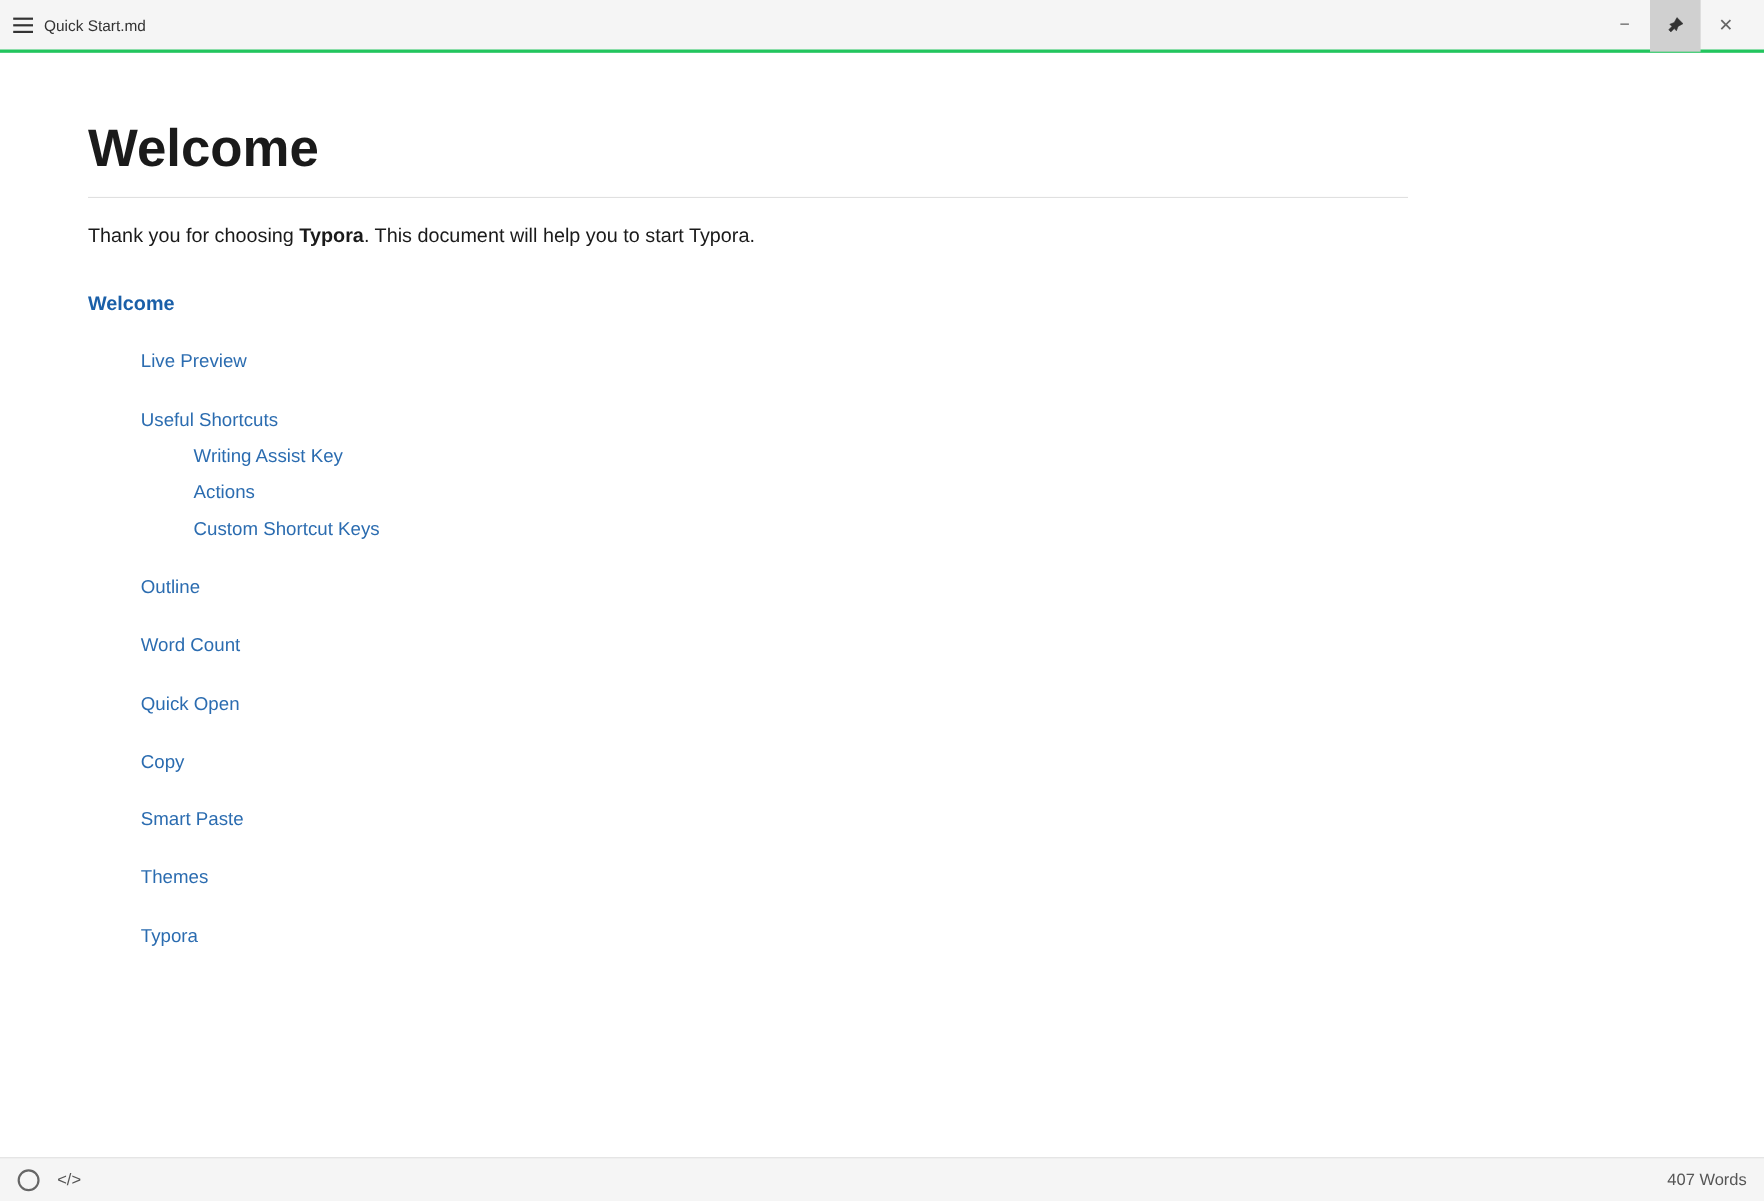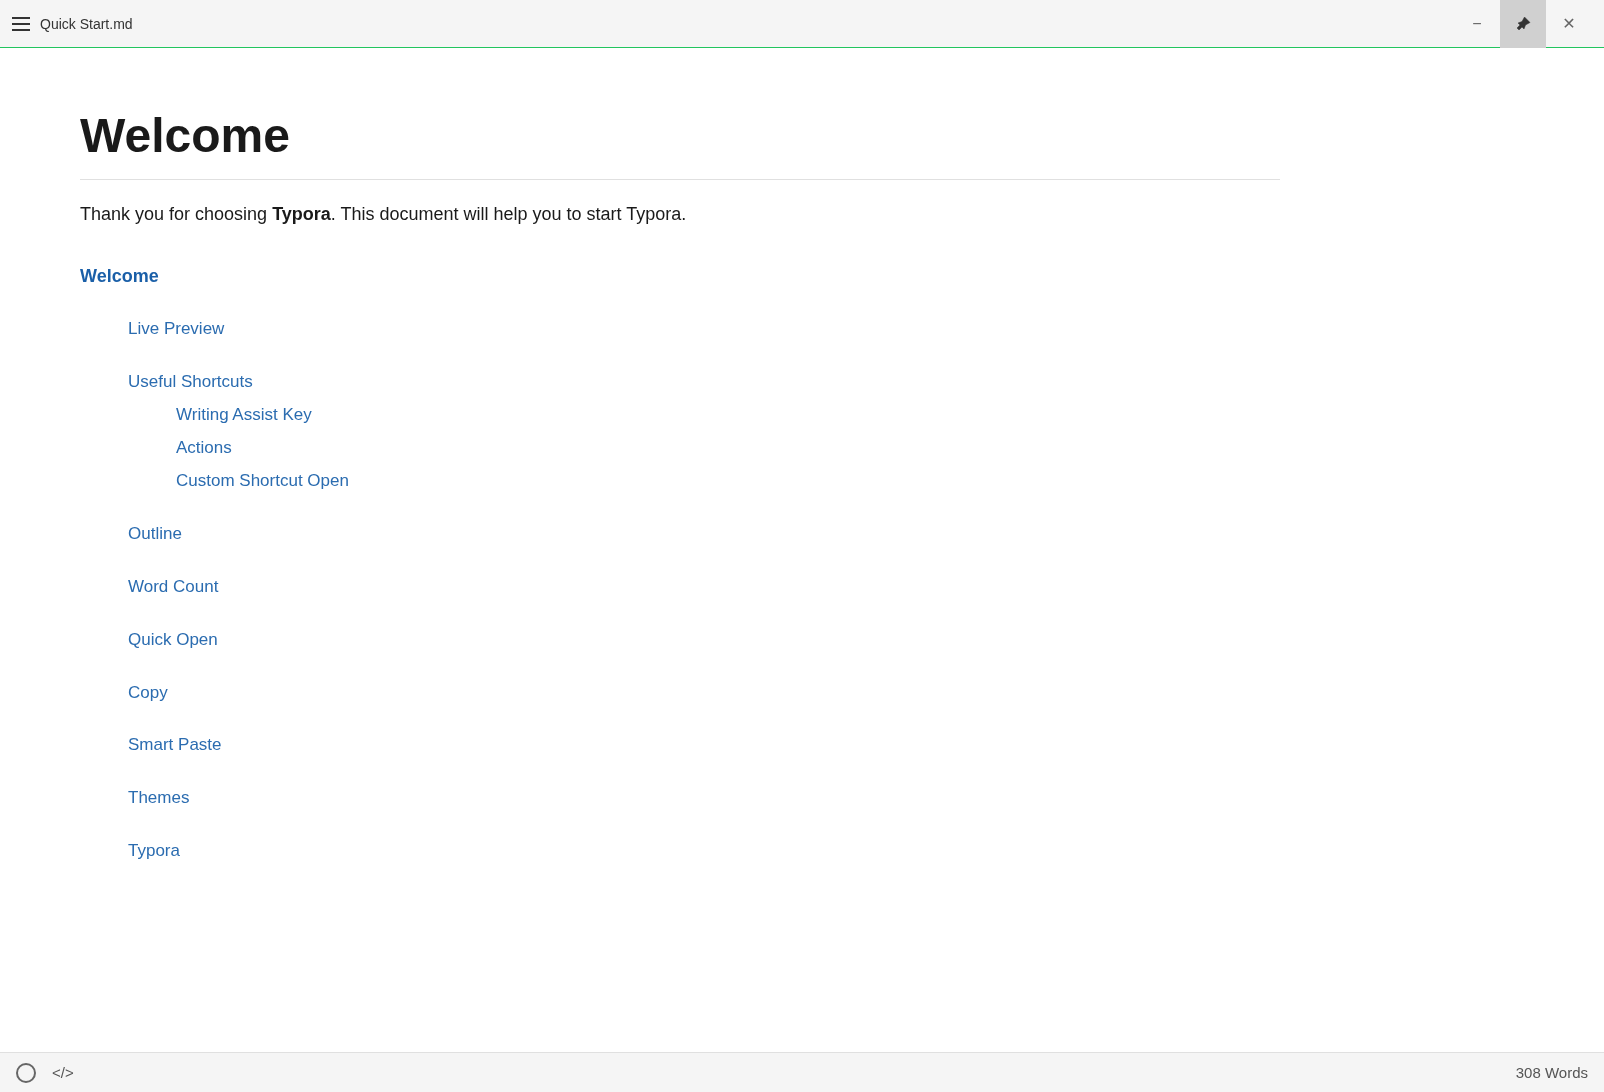--- a/index.html
+++ b/index.html
@@ -19,21 +19,21 @@
     }
 
     
     .title-bar {
       display: flex;
       align-items: center;
       justify-content: space-between;
       padding: 0 12px;
       height: 48px;
       background: #f5f5f5;
-      border-bottom: 1px solid #22c55e;
+      border-bottom: 3px solid #22c55e;
       flex-shrink: 0;
     }
 
     .title-bar-left {
       display: flex;
       align-items: center;
       gap: 10px;
     }
 
     .hamburger-icon {
@@ -235,33 +235,33 @@
         <span>Thank you for choosing </span><strong>Typora</strong><span>. This document will help you to start Typora.</span>
       </p>
 
       <nav class="toc">
 
       <div class="toc-item toc-level-1"><a class="toc-link toc-heading" href="#">Welcome</a></div>
           <div class="toc-item toc-level-2"><a class="toc-link" href="#">Live Preview</a></div>
           <div class="toc-item toc-level-2"><a class="toc-link" href="#">Useful Shortcuts</a></div>
           <div class="toc-item toc-level-3"><a class="toc-link" href="#">Writing Assist Key</a></div>
           <div class="toc-item toc-level-3"><a class="toc-link" href="#">Actions</a></div>
-          <div class="toc-item toc-level-3"><a class="toc-link" href="#">Custom Shortcut Open</a></div>
+          <div class="toc-item toc-level-3"><a class="toc-link" href="#">Custom Shortcut Keys</a></div>
           <div class="toc-item toc-level-2"><a class="toc-link" href="#">Outline</a></div>
           <div class="toc-item toc-level-2"><a class="toc-link" href="#">Word Count</a></div>
           <div class="toc-item toc-level-2"><a class="toc-link" href="#">Quick Open</a></div>
           <div class="toc-item toc-level-2"><a class="toc-link" href="#">Copy</a></div>
           <div class="toc-item toc-level-2"><a class="toc-link" href="#">Smart Paste</a></div>
           <div class="toc-item toc-level-2"><a class="toc-link" href="#">Themes</a></div>
           <div class="toc-item toc-level-2"><a class="toc-link" href="#">Typora</a></div>
         </nav>
 
     </div>
   </div>
 </div>
 
 <div class="status-bar">
   <div class="status-bar-left">
     <div class="status-circle"></div>
     <span class="status-code">&lt;/&gt;</span>
   </div>
-  <span class="status-bar-right">308 Words</span>
+  <span class="status-bar-right">407 Words</span>
 </div>
 
 </body></html>

